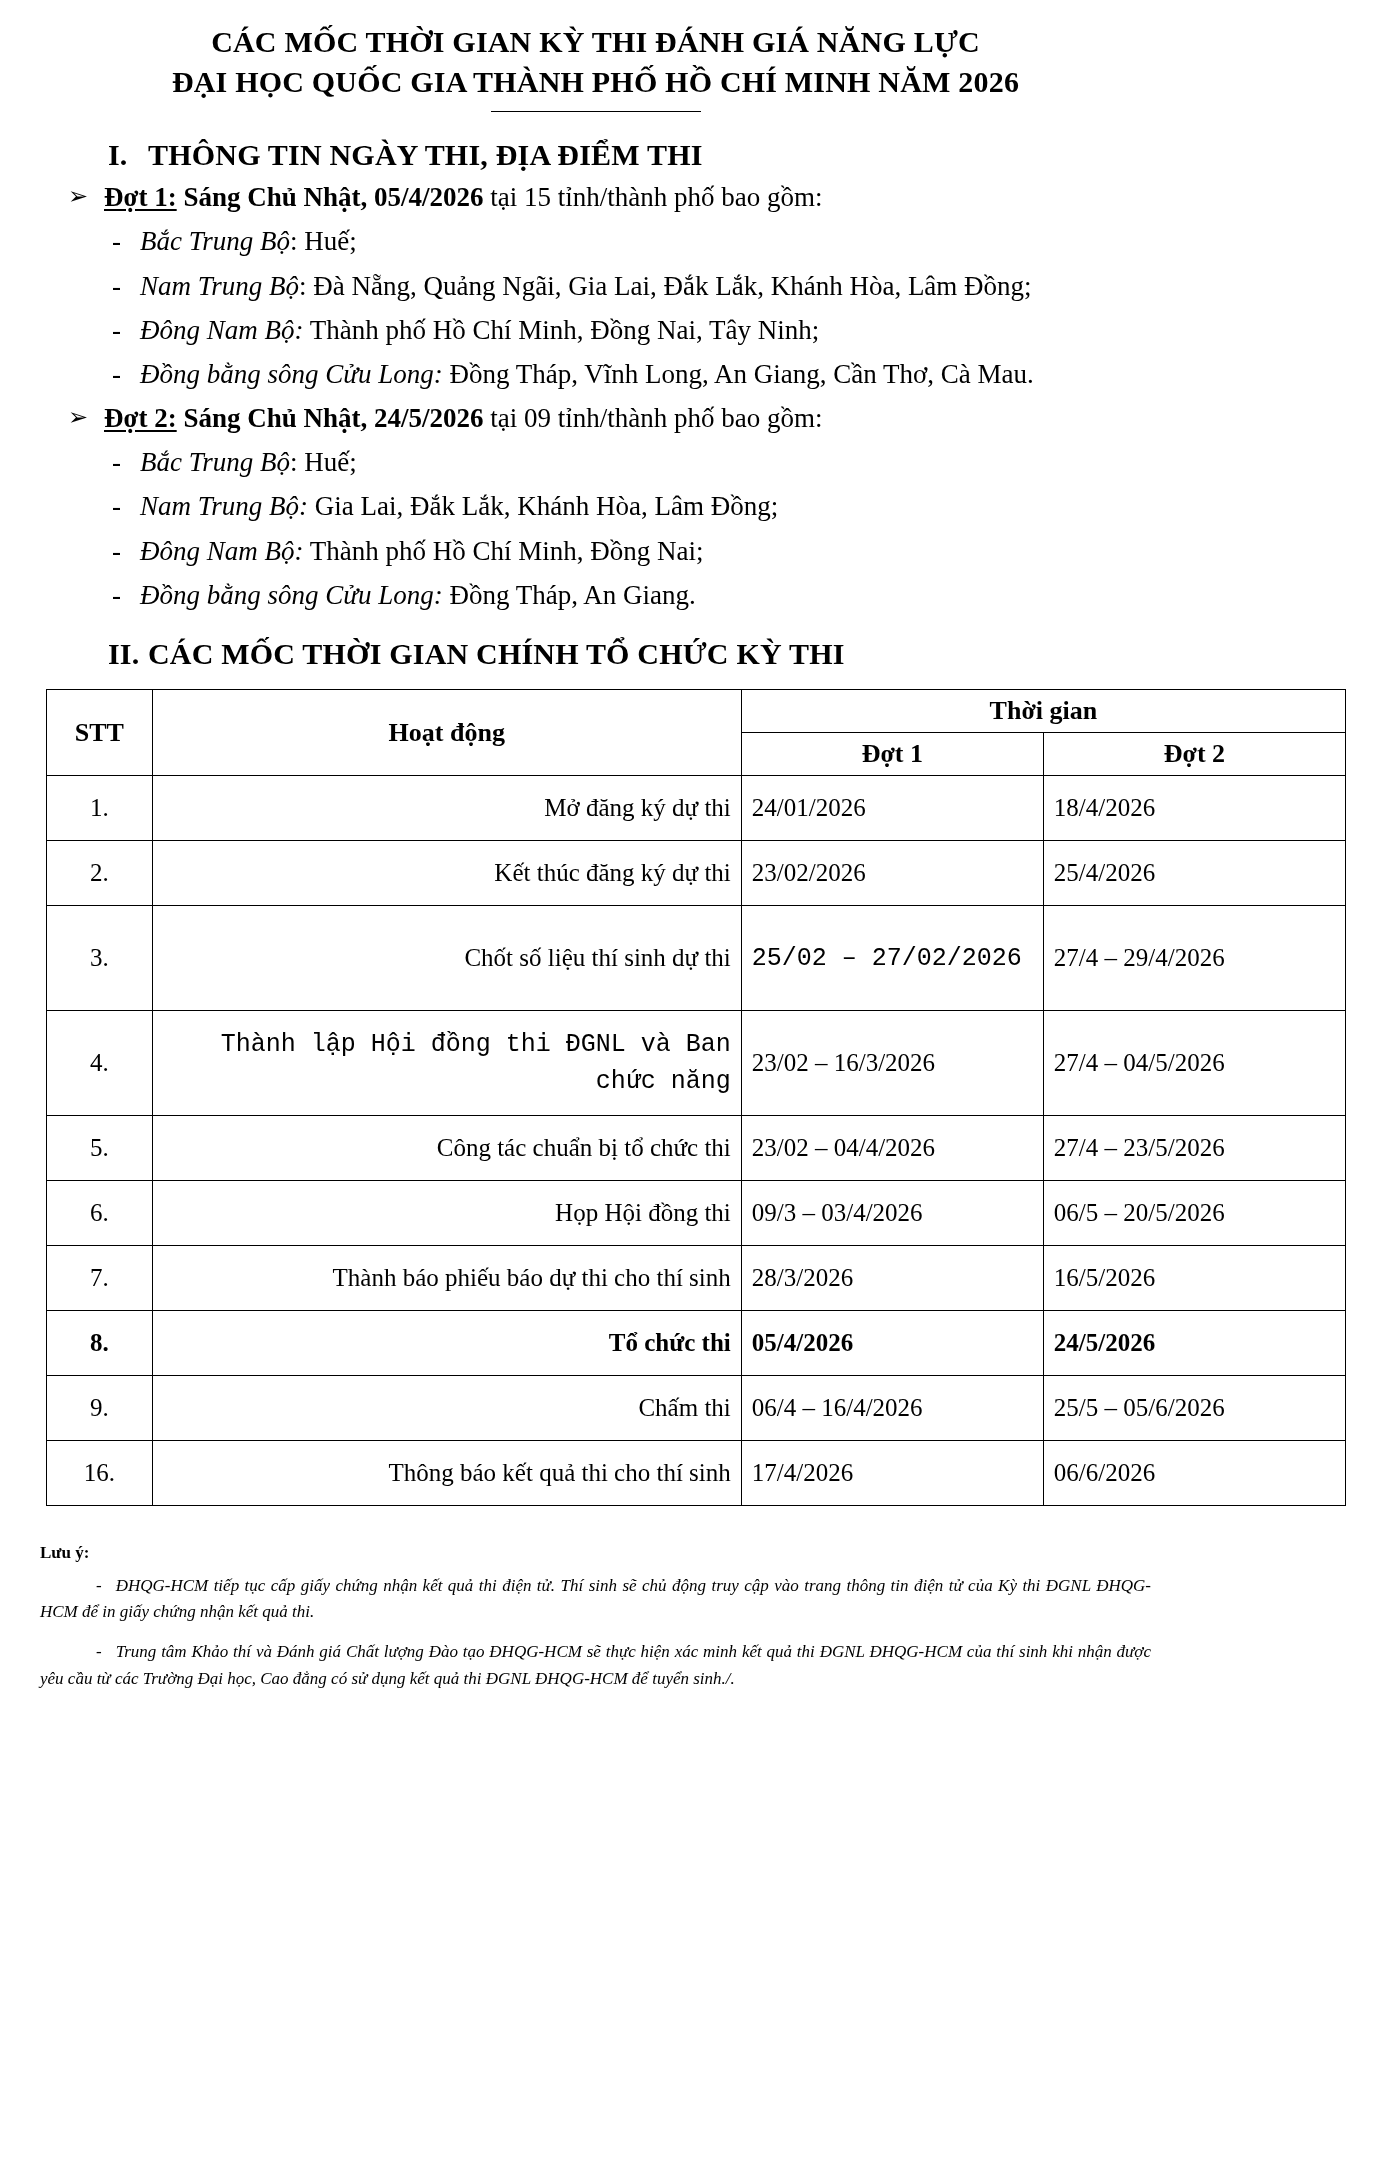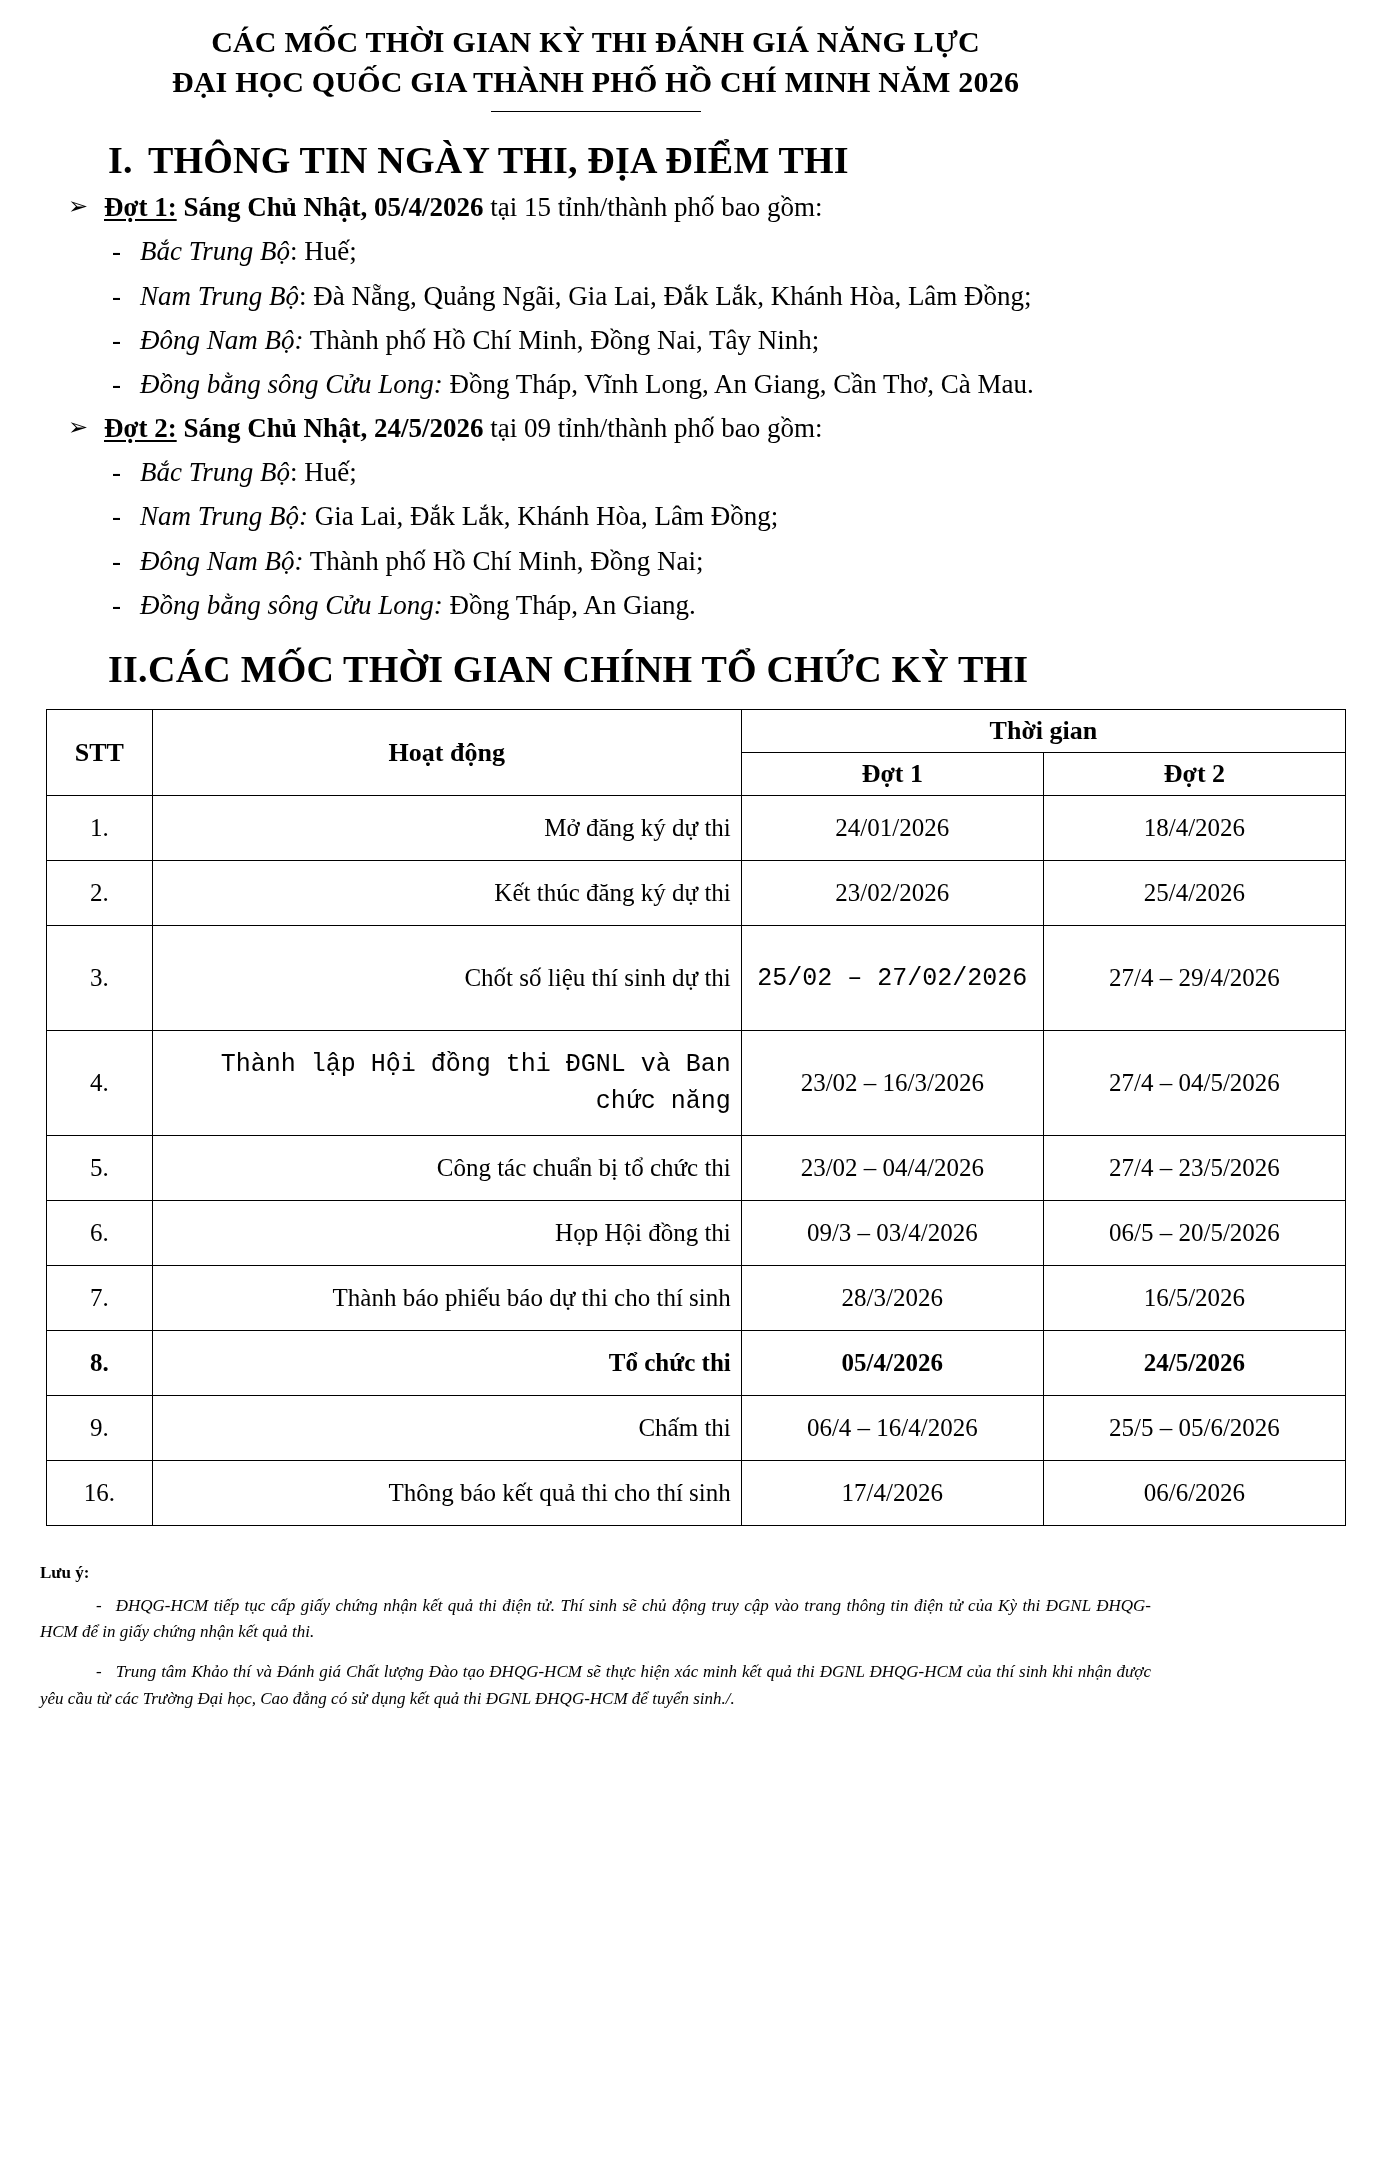--- a/index.html
+++ b/index.html
@@ -36,21 +36,21 @@
   .title-rule {
     width: 210px;
     height: 0;
     border-top: 1.6px solid #000;
     margin: 10px auto 0 auto;
   }
 
   
   .section-head {
     font-weight: bold;
-    font-size: 38px;
+    font-size: 30px;
     margin: 26px 0 6px 0;
     padding-left: 68px;
     letter-spacing: 0.2px;
   }
   .section-num {
     display: inline-block;
     width: 40px;
   }
 
   
@@ -110,21 +110,21 @@
     font-weight: bold;
     font-size: 26px;
   }
   col.c-stt { width: 105px; }
   col.c-act { width: 585px; }
   col.c-d1  { width: 300px; }
   col.c-d2  { width: 300px; }
 
   td.stt { text-align: center; }
   td.act { text-align: right; padding-left: 16px; }
-  td.dt  { text-align: center; }
+  td.dt  { }
   tr.row-tall td { height: 92px; }
   tr.row-normal td { height: 52px; }
   td.two-line { line-height: 1.5; font-family: Liberation Mono, monospace; }
   tr.bold-row td { font-weight: bold; }
 
   
   .notes {
     margin-top: 34px;
     font-size: 17px;
     line-height: 1.55;

